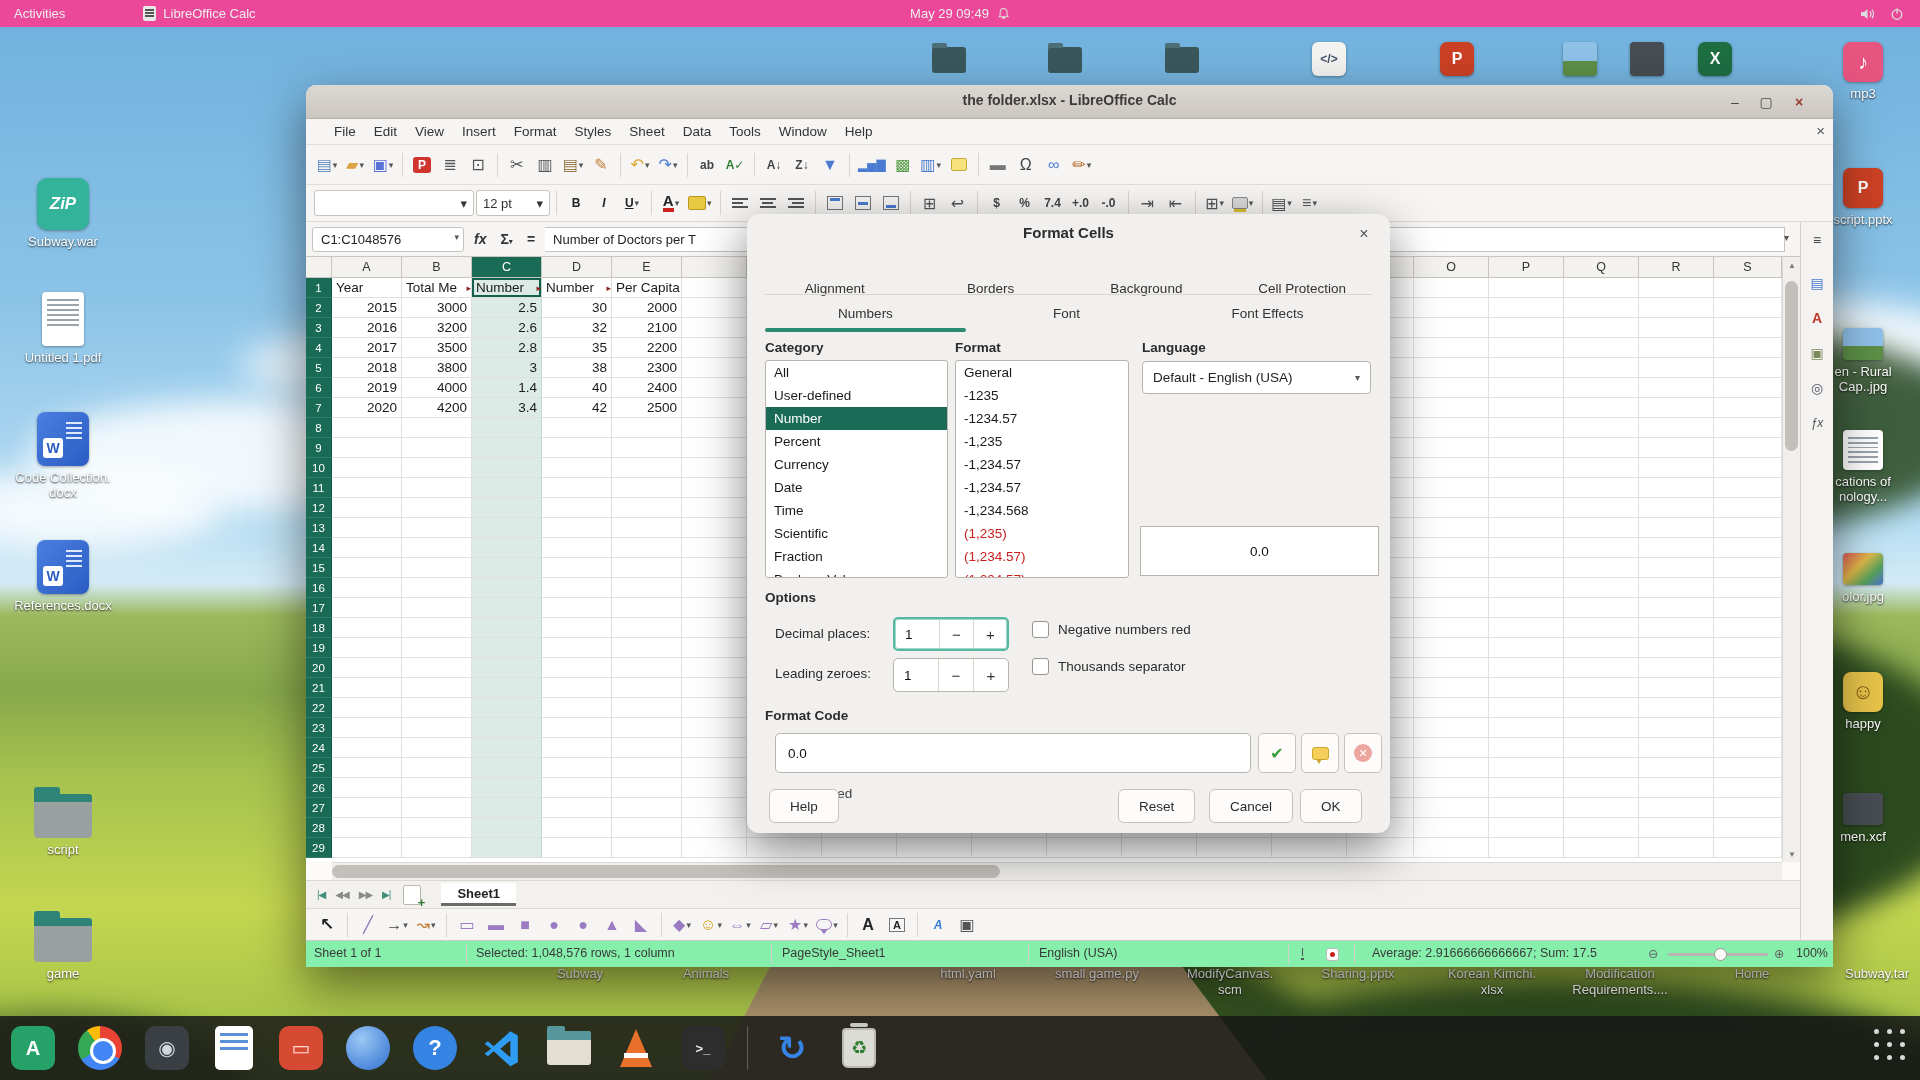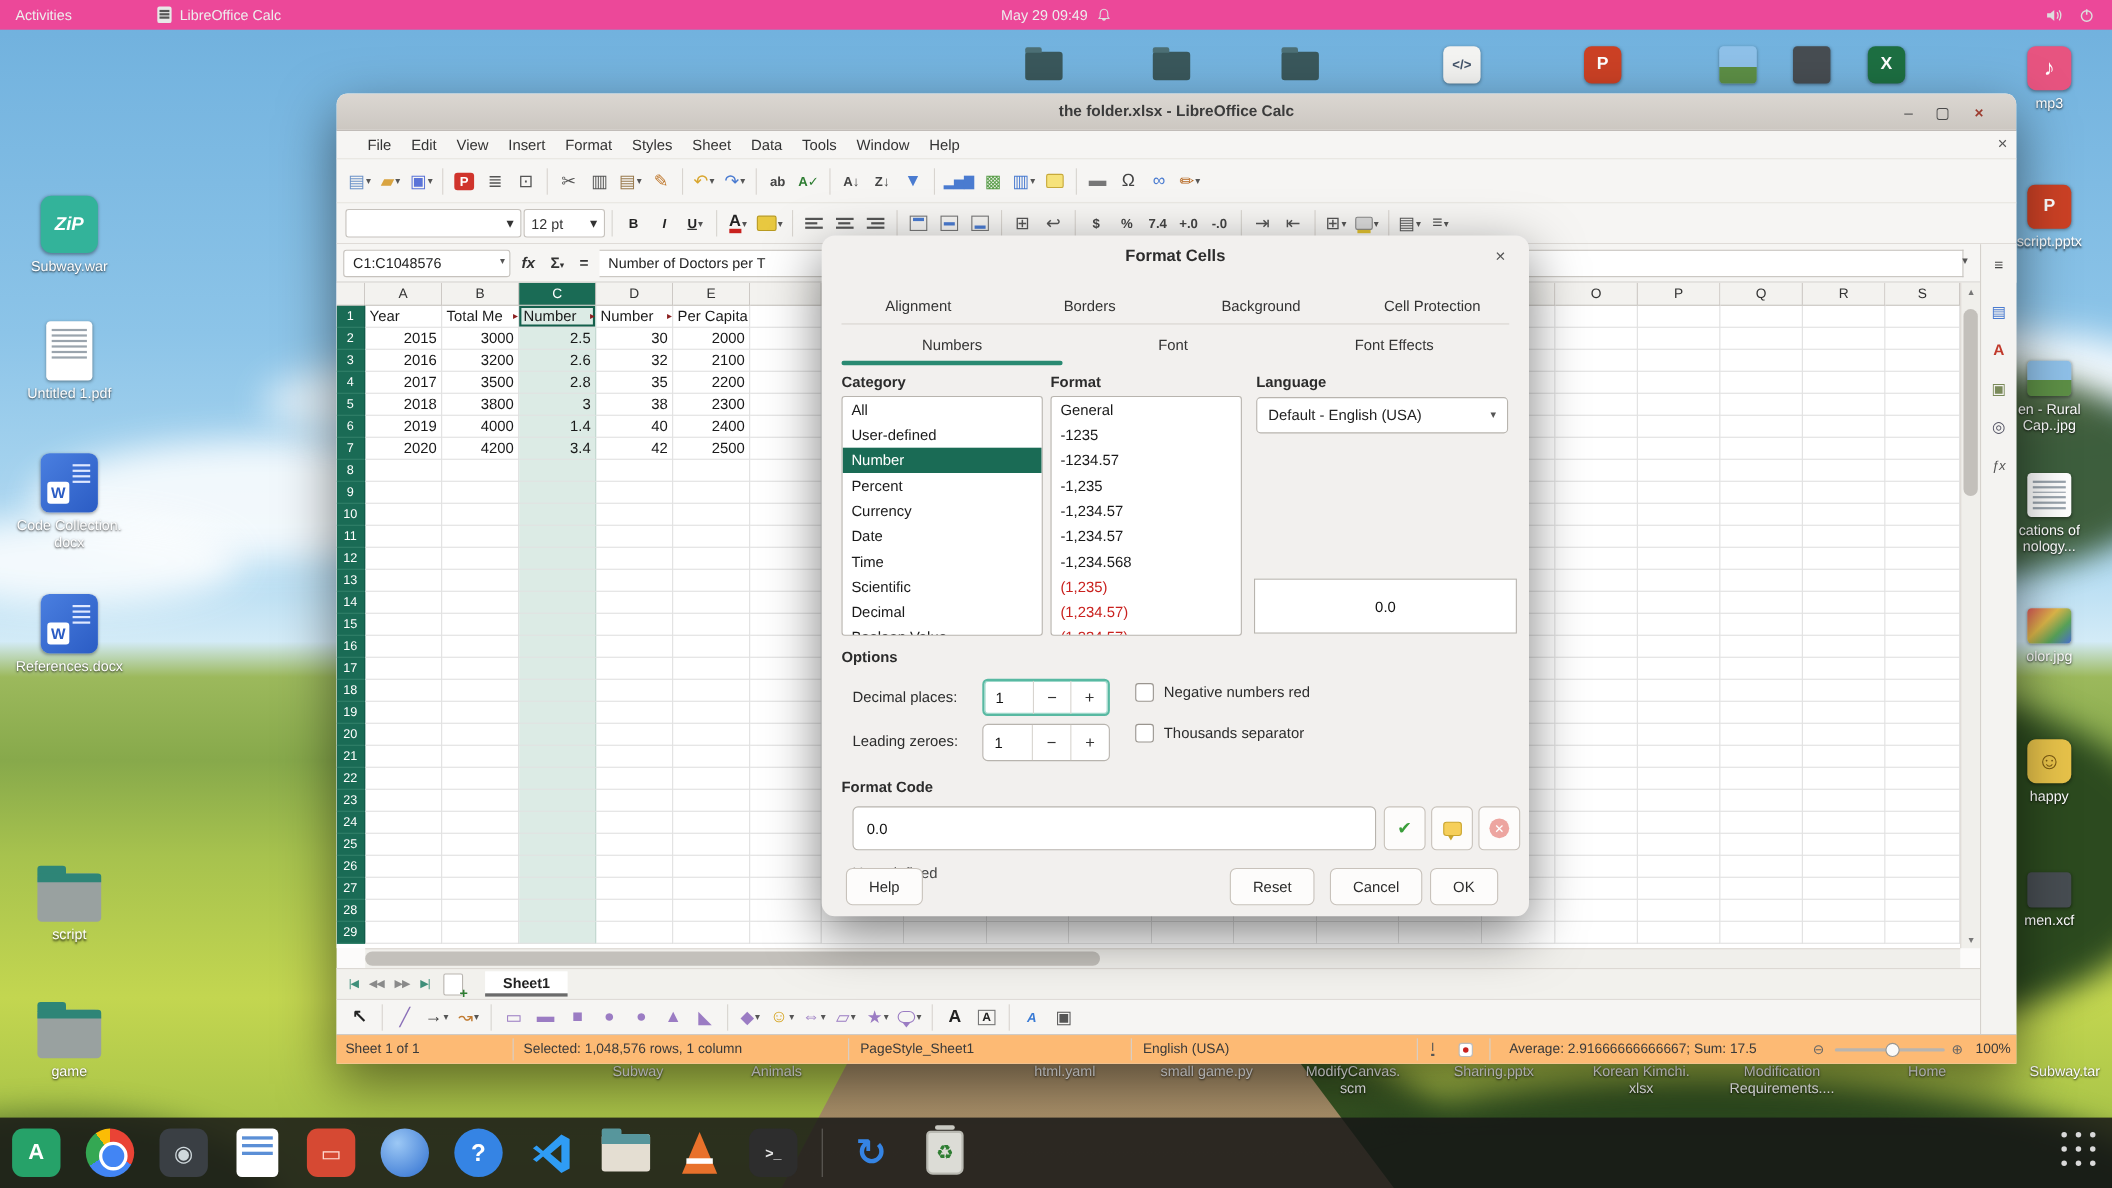--- a/index.html
+++ b/index.html
@@ -115,36 +115,36 @@
   #vthumb{position:absolute;left:2px;top:24px;width:13px;height:170px;background:#c3c0bb;border-radius:7px;}
   .varr{position:absolute;left:0;width:18px;height:16px;font-size:8px;color:#777;display:flex;align-items:center;justify-content:center;}
   #hscroll{position:absolute;left:26px;top:777px;width:1450px;height:18px;background:#f0efeb;border-top:1px solid #dcd8d3;}
   #hthumb{position:absolute;left:0;top:2px;width:668px;height:13px;background:#c3c0bb;border-radius:7px;}
   #tabsrow{position:absolute;left:0;top:795px;width:1494px;height:28px;background:#f2f1ed;display:flex;align-items:center;gap:4px;padding-left:8px;border-top:1px solid #dcd8d3;}
   .tnav{font-size:10px;letter-spacing:-1px;padding:0 3px;}
   #addsheet{width:18px;height:20px;background:#fff;border:1px solid #b9b5b0;border-radius:2px;position:relative;margin:0 6px;}
   #addsheet::after{content:"+";position:absolute;right:-5px;bottom:-6px;color:#2e7d32;font-weight:bold;font-size:13px;}
   #sheettab{background:#fff;border-bottom:3px solid #6b6b6b;padding:3px 16px 2px;font-size:13px;font-weight:bold;color:#222;margin-left:10px;}
   #drawbar{position:absolute;left:0;top:823px;width:1494px;height:32px;background:#f6f5f3;border-top:1px solid #ddd9d4;display:flex;align-items:center;gap:3px;padding-left:8px;}
-  #statusbar{position:absolute;left:0;top:855px;width:1527px;height:27px;background:#fdba74;border-top:1px solid #cfcbc6;font-size:12.5px;color:#3a3a3a;}
+  #statusbar{position:absolute;left:0;top:855px;width:1527px;height:27px;background:#86efac;border-top:1px solid #cfcbc6;font-size:12.5px;color:#3a3a3a;}
   #statusbar .sseg{position:absolute;top:5px;white-space:nowrap;}
   .ssep{position:absolute;top:3px;width:1px;height:20px;background:#d5d1cc;}
   #zoomtrack{position:absolute;top:12px;width:100px;height:3px;background:#b9b5b0;border-radius:2px;}
   #zoomthumb{position:absolute;top:7px;width:13px;height:13px;background:#fbfaf8;border:1px solid #9a968f;border-radius:50%;}
   #insicon{position:absolute;top:6px;font-size:11px;color:#555;border-bottom:2px solid #555;line-height:11px;}
   #selmode{position:absolute;top:7px;width:13px;height:13px;border-radius:3px;background:#fff;border:1px solid #bbb;}
   #selmode::after{content:"";position:absolute;left:3px;top:3px;width:5px;height:5px;border-radius:50%;background:#c9211e;}
   
   #sidebar{position:absolute;left:1494px;top:137px;width:33px;height:718px;background:#f4f3f1;border-left:1px solid #d5d1cc;}
   .sbico{position:absolute;left:3px;width:26px;height:26px;border-radius:4px;display:flex;align-items:center;justify-content:center;font-size:14px;}
   
   #dialog{position:absolute;left:747px;top:214px;width:643px;height:619px;background:#f2f0ee;border-radius:12px;box-shadow:0 16px 48px rgba(0,0,0,.5);z-index:50;}
   #dtitle{position:absolute;left:0;right:0;top:10px;text-align:center;font-weight:bold;font-size:15px;color:#2c2c2c;}
   #dclose{position:absolute;right:14px;top:8px;font-size:16px;color:#555;width:24px;height:24px;display:flex;align-items:center;justify-content:center;border-radius:50%;}
-  #dtabs1{position:absolute;left:10px;right:10px;top:48px;height:32px;display:flex;}
+  #dtabs1{position:absolute;left:10px;right:10px;top:58px;height:32px;display:flex;text-decoration:underline;}
   #dtabs1 .dtab{flex:1;display:flex;align-items:center;justify-content:center;font-size:13.5px;color:#333;}
   #dsep{position:absolute;left:18px;right:18px;top:80px;height:1px;background:#d8d4cf;}
   #dtabs2{position:absolute;left:18px;top:82px;height:34px;display:flex;}
   #dtabs2 .dtab{width:201px;display:flex;align-items:center;justify-content:center;font-size:13.5px;color:#333;position:relative;}
   #dtabs2 .dtab.active::after{content:"";position:absolute;left:0;right:0;bottom:-2px;height:4px;background:#2a8a72;border-radius:2px;}
   .dhead{position:absolute;font-weight:bold;font-size:13.5px;color:#2c2c2c;}
   .listbox{position:absolute;background:#fff;border:1px solid #b8b4ae;border-radius:3px;overflow:hidden;}
   .litem{height:23px;display:flex;align-items:center;padding:0 8px;font-size:13.5px;color:#1a1a1a;white-space:nowrap;}
   .litem.sel{background:#1a6b55;color:#fff;}
   .litem.red{color:#c9211e;}
@@ -1228,21 +1228,21 @@
   <div class="dhead" style="left:395px;top:126px;">Language</div>
   <div class="listbox" id="catlist" style="left:18px;top:146px;width:183px;height:218px;">
       <div class="litem">All</div>
       <div class="litem">User-defined</div>
       <div class="litem sel">Number</div>
       <div class="litem">Percent</div>
       <div class="litem">Currency</div>
       <div class="litem">Date</div>
       <div class="litem">Time</div>
       <div class="litem">Scientific</div>
-      <div class="litem">Decimal</div>
+      <div class="litem">Fraction</div>
       <div class="litem">Boolean Value</div>
     </div>
   <div class="listbox" id="fmtlist" style="left:208px;top:146px;width:174px;height:218px;">
       <div class="litem">General</div>
       <div class="litem">-1235</div>
       <div class="litem">-1234.57</div>
       <div class="litem">-1,235</div>
       <div class="litem">-1,234.57</div>
       <div class="litem">-1,234.57</div>
       <div class="litem">-1,234.568</div>

